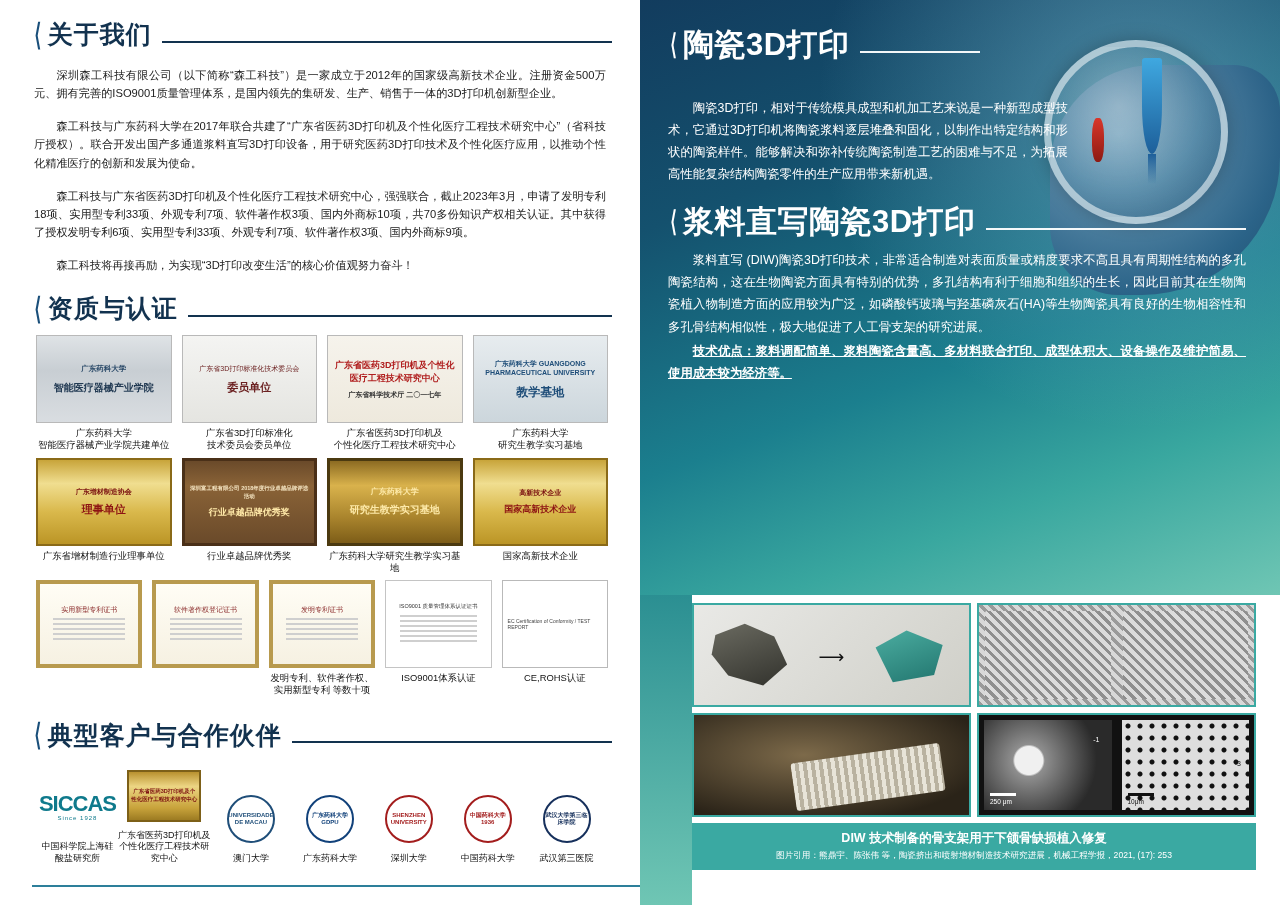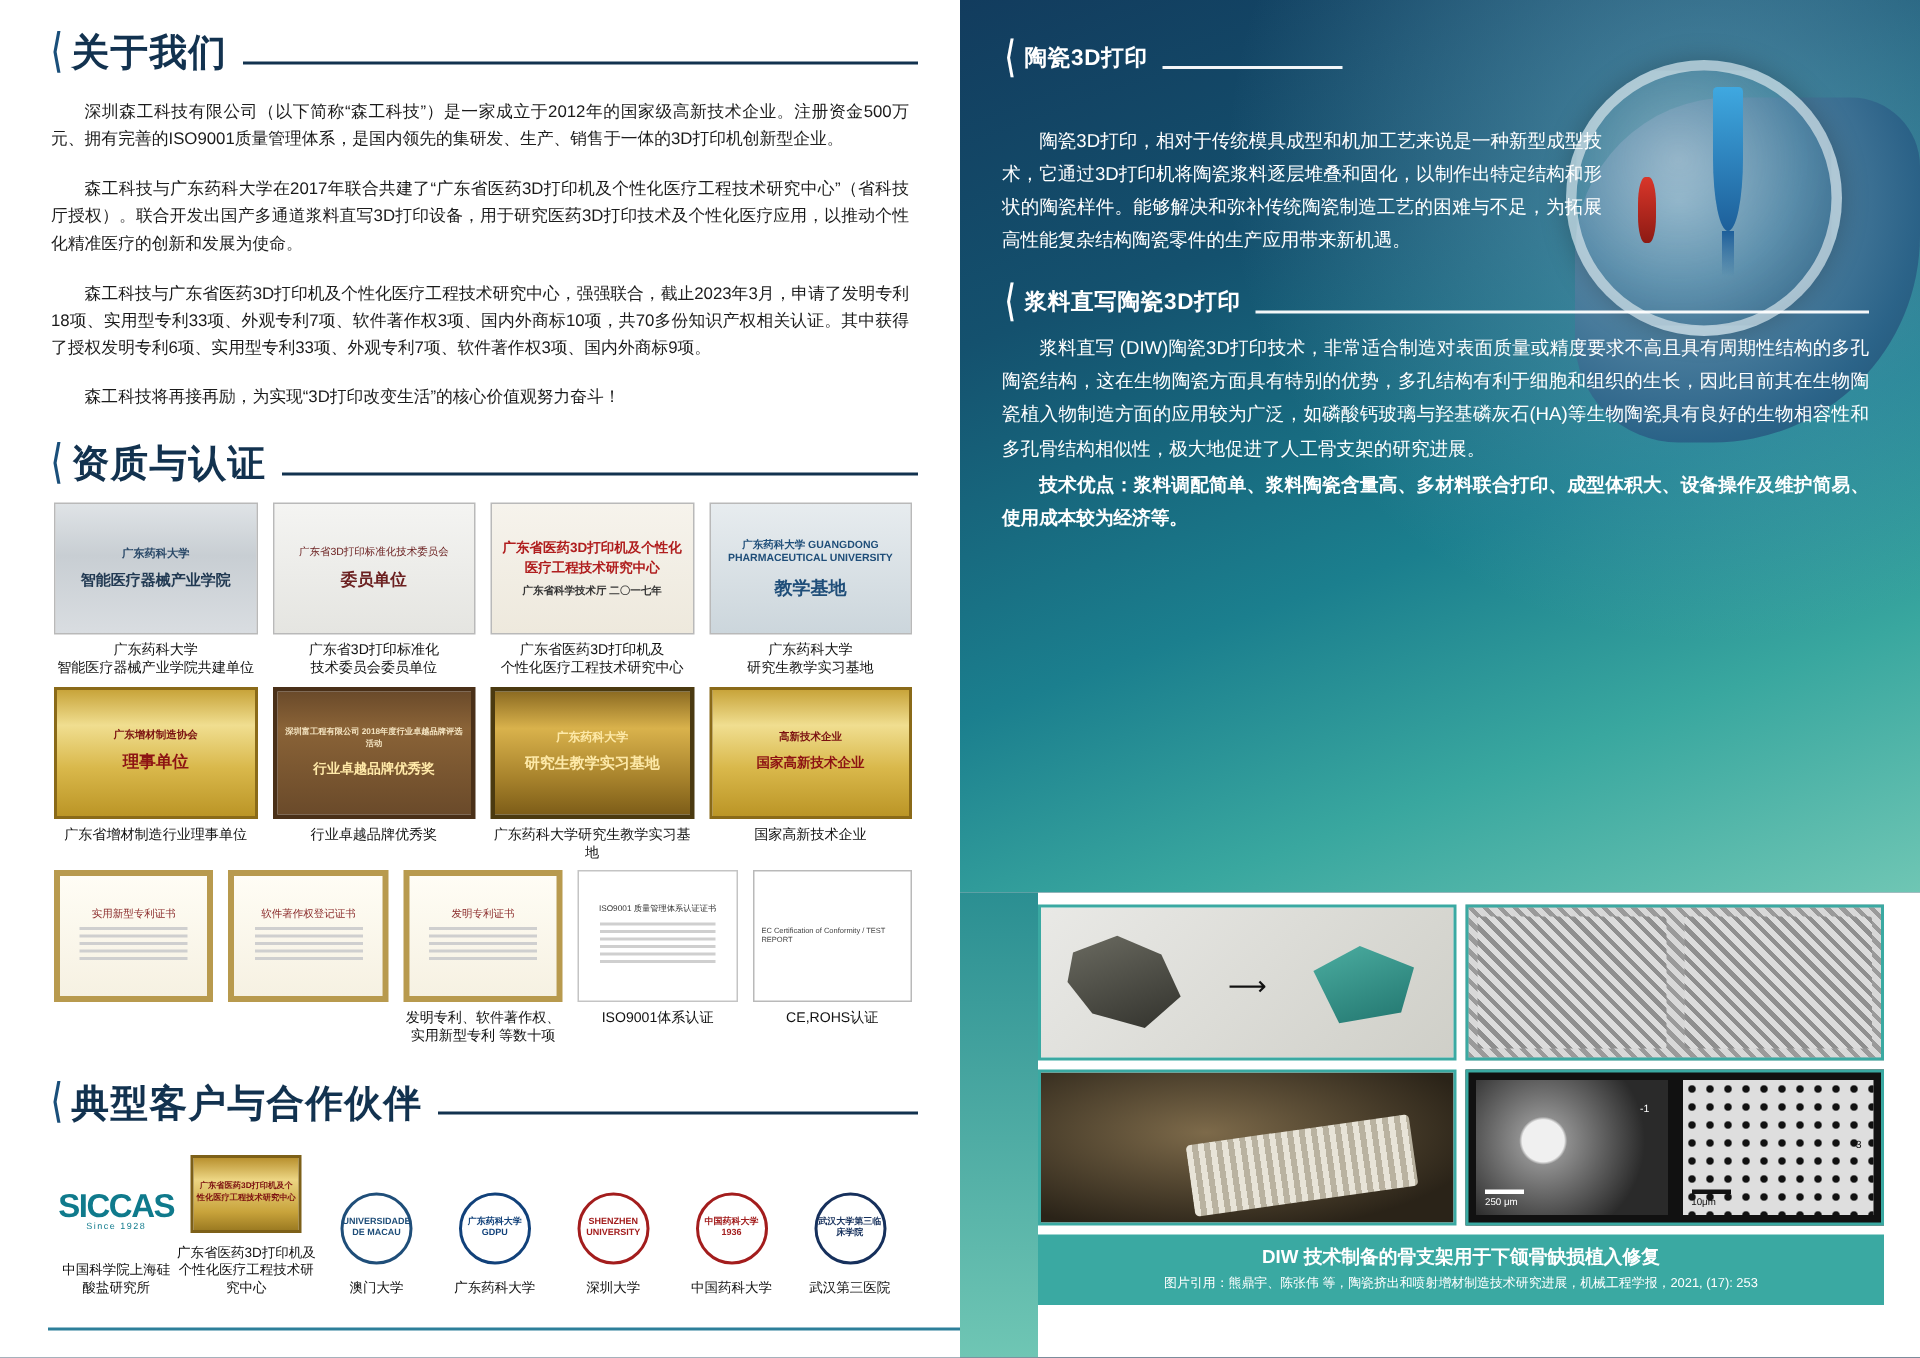--- a/index.html
+++ b/index.html
@@ -123,21 +123,20 @@
     color: #1f4e79;
     font-weight: bold;
   }
   
   .plaque-gold {
     background: linear-gradient(180deg,#c8a43a 0%,#efdc8c 25%,#d7b košt 60%,#c79f31 100%);
     background: linear-gradient(180deg,#c8a43a 0%,#f0de90 28%,#d9b84b 62%,#bb9526 100%);
     color: #8d1313;
     font-weight: bold;
     border: 2px solid #8a6a18;
-    font-family: Liberation Mono, monospace;
   }
   .plaque-gold .pl-top { font-size: 7px; color: #7a1010; }
   .plaque-gold .pl-main { font-size: 11px; margin-top: 5px; }
   .plaque-gold-dark {
     background: linear-gradient(180deg,#8c6b22 0%,#d9b24c 30%,#a8832c 70%,#7d5d18 100%);
     color: #fde9a8;
     font-weight: bold;
     border: 3px solid #4b3a10;
   }
   .plaque-wood {
@@ -306,21 +305,21 @@
   }
   .r-chev {
     color: #ffffff;
     font-size: 28px;
     font-weight: bold;
     line-height: 1;
     margin-right: 4px;
     transform: scaleX(0.6);
   }
   .r-title {
-    font-size: 15px;
+    font-size: 31px;
     font-weight: bold;
     color: #ffffff;
     white-space: nowrap;
     letter-spacing: .5px;
   }
   .r-rule {
     flex: 1;
     height: 2px;
     background: #ffffff;
     margin-left: 10px;
@@ -693,21 +692,21 @@
         <p>陶瓷3D打印，相对于传统模具成型和机加工艺来说是一种新型成型技术，它通过3D打印机将陶瓷浆料逐层堆叠和固化，以制作出特定结构和形状的陶瓷样件。能够解决和弥补传统陶瓷制造工艺的困难与不足，为拓展高性能复杂结构陶瓷零件的生产应用带来新机遇。</p>
       </div>
 
       <div class="r-section-head" style="margin-top:16px;">
         <span class="r-chev">⟨</span>
         <span class="r-title">浆料直写陶瓷3D打印</span>
         <span class="r-rule"></span>
       </div>
       <div class="r-body">
         <p>浆料直写 (DIW)陶瓷3D打印技术，非常适合制造对表面质量或精度要求不高且具有周期性结构的多孔陶瓷结构，这在生物陶瓷方面具有特别的优势，多孔结构有利于细胞和组织的生长，因此目前其在生物陶瓷植入物制造方面的应用较为广泛，如磷酸钙玻璃与羟基磷灰石(HA)等生物陶瓷具有良好的生物相容性和多孔骨结构相似性，极大地促进了人工骨支架的研究进展。</p>
-        <p style="text-indent:2em;">
+        <p style="text-indent:2em;text-decoration:underline;">
           <span class="r-strong">技术优点：</span><span class="r-strong">浆料调配简单、浆料陶瓷含量高、多材料联合打印、成型体积大、设备操作及维护简易、使用成本较为经济等。</span>
         </p>
       </div>
     </div>
 
     <div class="right-bottom">
       <div class="left-accent"></div>
       <div class="img-grid">
         <div class="img-cell bone-a">
           <div class="bone-shape"></div>

